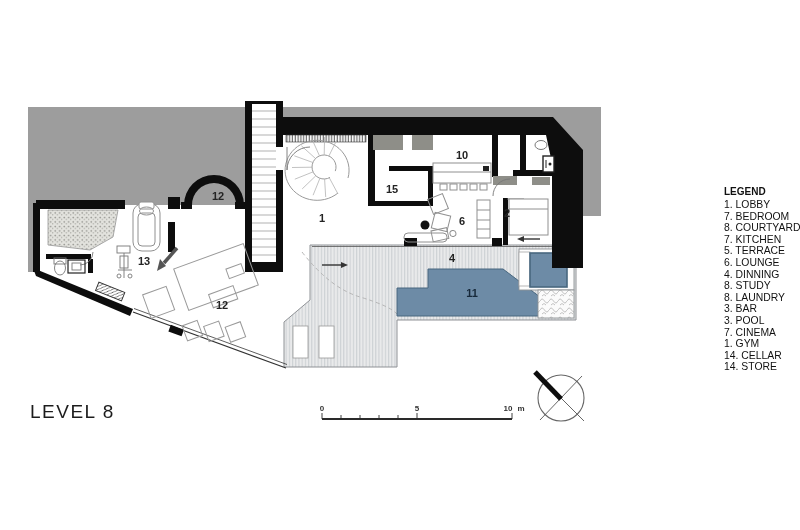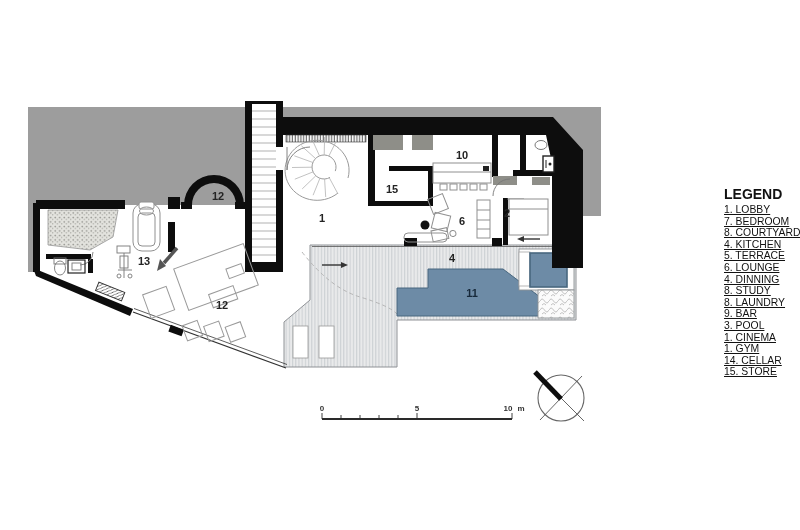--- a/index.html
+++ b/index.html
@@ -2,22 +2,22 @@
 <html><head>
 <meta charset="utf-8">
 <style>
   html,body{margin:0;padding:0;background:#fff;}
   .canvas{position:relative;width:800px;height:530px;background:#ffffff;overflow:hidden;
           font-family:"Liberation Sans",sans-serif;}
   .plan-svg{position:absolute;left:0;top:0;}
   .level-title{position:absolute;left:30px;top:401px;font-size:19px;letter-spacing:1.5px;
                color:#1c1c1c;font-weight:400;}
   .legend{position:absolute;left:724px;top:186px;width:76px;color:#111;}
-  .legend .hd{font-size:14px;font-weight:700;margin-bottom:2px;}
-  .legend .li{font-size:10.4px;line-height:11.6px;white-space:nowrap;text-decoration:underline;}
+  .legend .hd{font-size:10px;font-weight:700;margin-bottom:2px;}
+  .legend .li{font-size:10.4px;line-height:11.6px;white-space:nowrap;}
   svg text{font-family:"Liberation Sans",sans-serif;}
   .room-num{font-size:11px;font-weight:700;fill:#242424;text-anchor:middle;}
   .room-num-pool{font-size:11px;font-weight:700;fill:#17293a;text-anchor:middle;}
   .scale-num{font-size:8px;font-weight:700;fill:#333;text-anchor:middle;}
 </style>
 </head>
 <body>
 
 <div class="canvas">
 
@@ -288,33 +288,34 @@
   </g>
 
   <g>
     <circle cx="561" cy="398" r="23" fill="none" stroke="#666" stroke-width="1.1"></circle>
     <line x1="540" y1="420" x2="582" y2="376" stroke="#555" stroke-width="0.9"></line>
     <line x1="560" y1="397" x2="584" y2="421" stroke="#555" stroke-width="0.9"></line>
     <line x1="535" y1="372" x2="561" y2="399" stroke="#0d0d0d" stroke-width="5"></line>
   </g>
 </svg>
 
+<div class="level-title">LEVEL 8</div>
 
 <div class="legend">
   <div class="hd">LEGEND</div>
   <div class="li">1. LOBBY</div>
   <div class="li">7. BEDROOM</div>
   <div class="li">8. COURTYARD</div>
-  <div class="li">4. KITCHEN</div>
+  <div class="li">7. KITCHEN</div>
   <div class="li">5. TERRACE</div>
   <div class="li">6. LOUNGE</div>
   <div class="li">4. DINNING</div>
   <div class="li">8. STUDY</div>
   <div class="li">8. LAUNDRY</div>
-  <div class="li">9. BAR</div>
+  <div class="li">3. BAR</div>
   <div class="li">3. POOL</div>
-  <div class="li">1. CINEMA</div>
+  <div class="li">7. CINEMA</div>
   <div class="li">1. GYM</div>
   <div class="li">14. CELLAR</div>
-  <div class="li">15. STORE</div>
+  <div class="li">14. STORE</div>
 </div>
 
 </div>
 
 </body></html>

